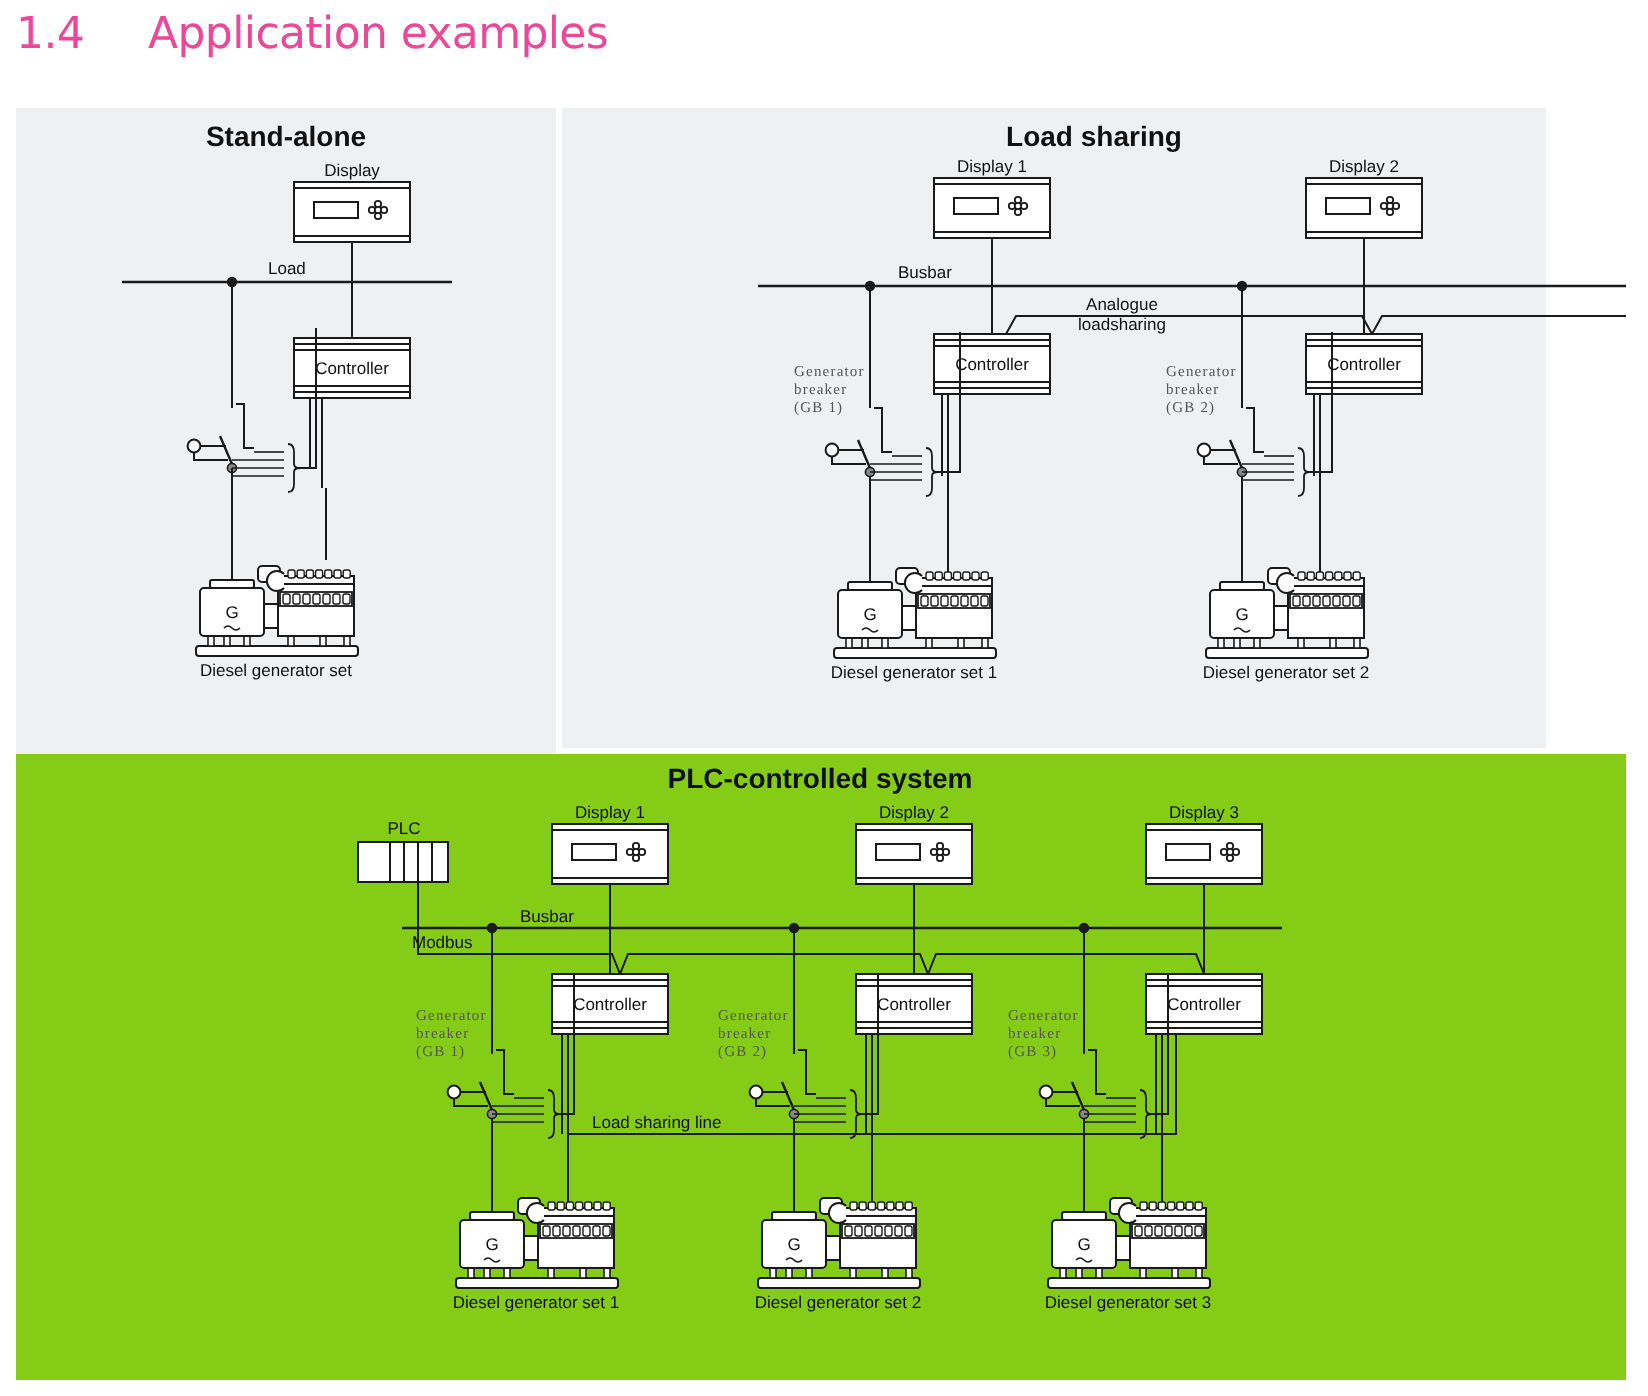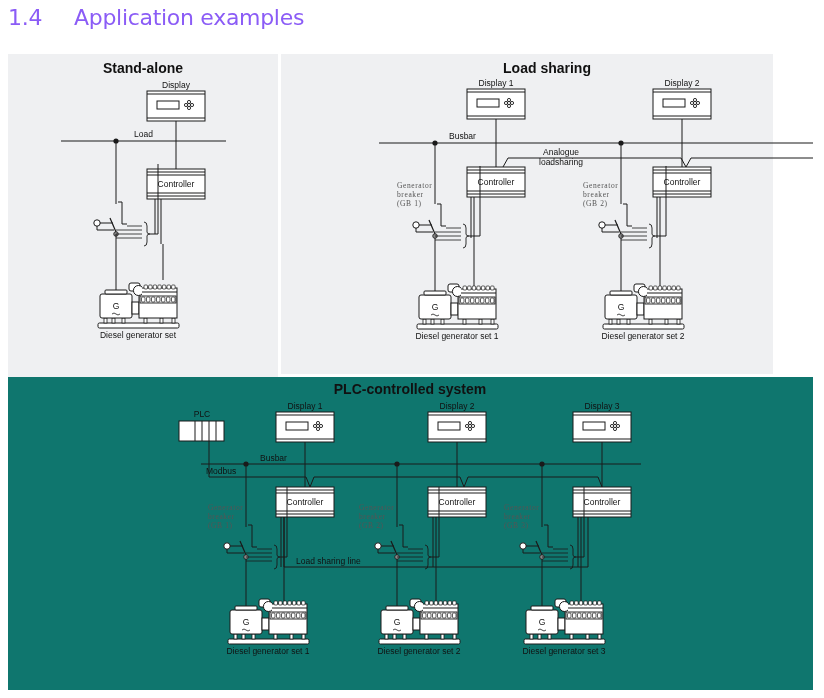--- a/index.html
+++ b/index.html
@@ -1,22 +1,22 @@
 <!DOCTYPE html>
 <html><head>
 <meta charset="utf-8">
 <style>
   html, body { margin: 0; padding: 0; background: #ffffff; }
   body { width: 824px; height: 698px; position: relative; overflow: hidden; font-family: "Liberation Sans", sans-serif; }
-  .heading { position: absolute; left: 8px; top: 5px; font-size: 22px; color: #8b5cf6; font-family: "DejaVu Sans", sans-serif; letter-spacing: -0.3px; }
+  .heading { position: absolute; left: 8px; top: 5px; font-size: 22px; color: #ec4899; font-family: "DejaVu Sans", sans-serif; letter-spacing: -0.3px; }
   .heading .num { display: inline-block; width: 66px; }
   .panel { position: absolute; }
   #panel-standalone { left: 8px; top: 54px; width: 270px; height: 372px; background: #eff0f2; }
   #panel-loadsharing { left: 281px; top: 54px; width: 492px; height: 320px; background: #eff0f2; }
-  #panel-plc { left: 8px; top: 377px; width: 805px; height: 313px; background: #0f766e; }
+  #panel-plc { left: 8px; top: 377px; width: 805px; height: 313px; background: #84cc16; }
   svg.diagram { position: absolute; left: 0; top: 0; }
   .ptitle { font-family: "Liberation Sans", sans-serif; font-weight: bold; font-size: 14px; fill: #111; }
   .lbl { font-family: "Liberation Sans", sans-serif; font-size: 8.5px; fill: #111; }
   .serif { font-family: "Liberation Serif", serif; font-size: 7.5px; fill: #555; letter-spacing: 0.6px; }
 </style>
 </head>
 <body>
 
 <div class="heading">
   <span class="num">1.4</span><span>Application examples</span>

